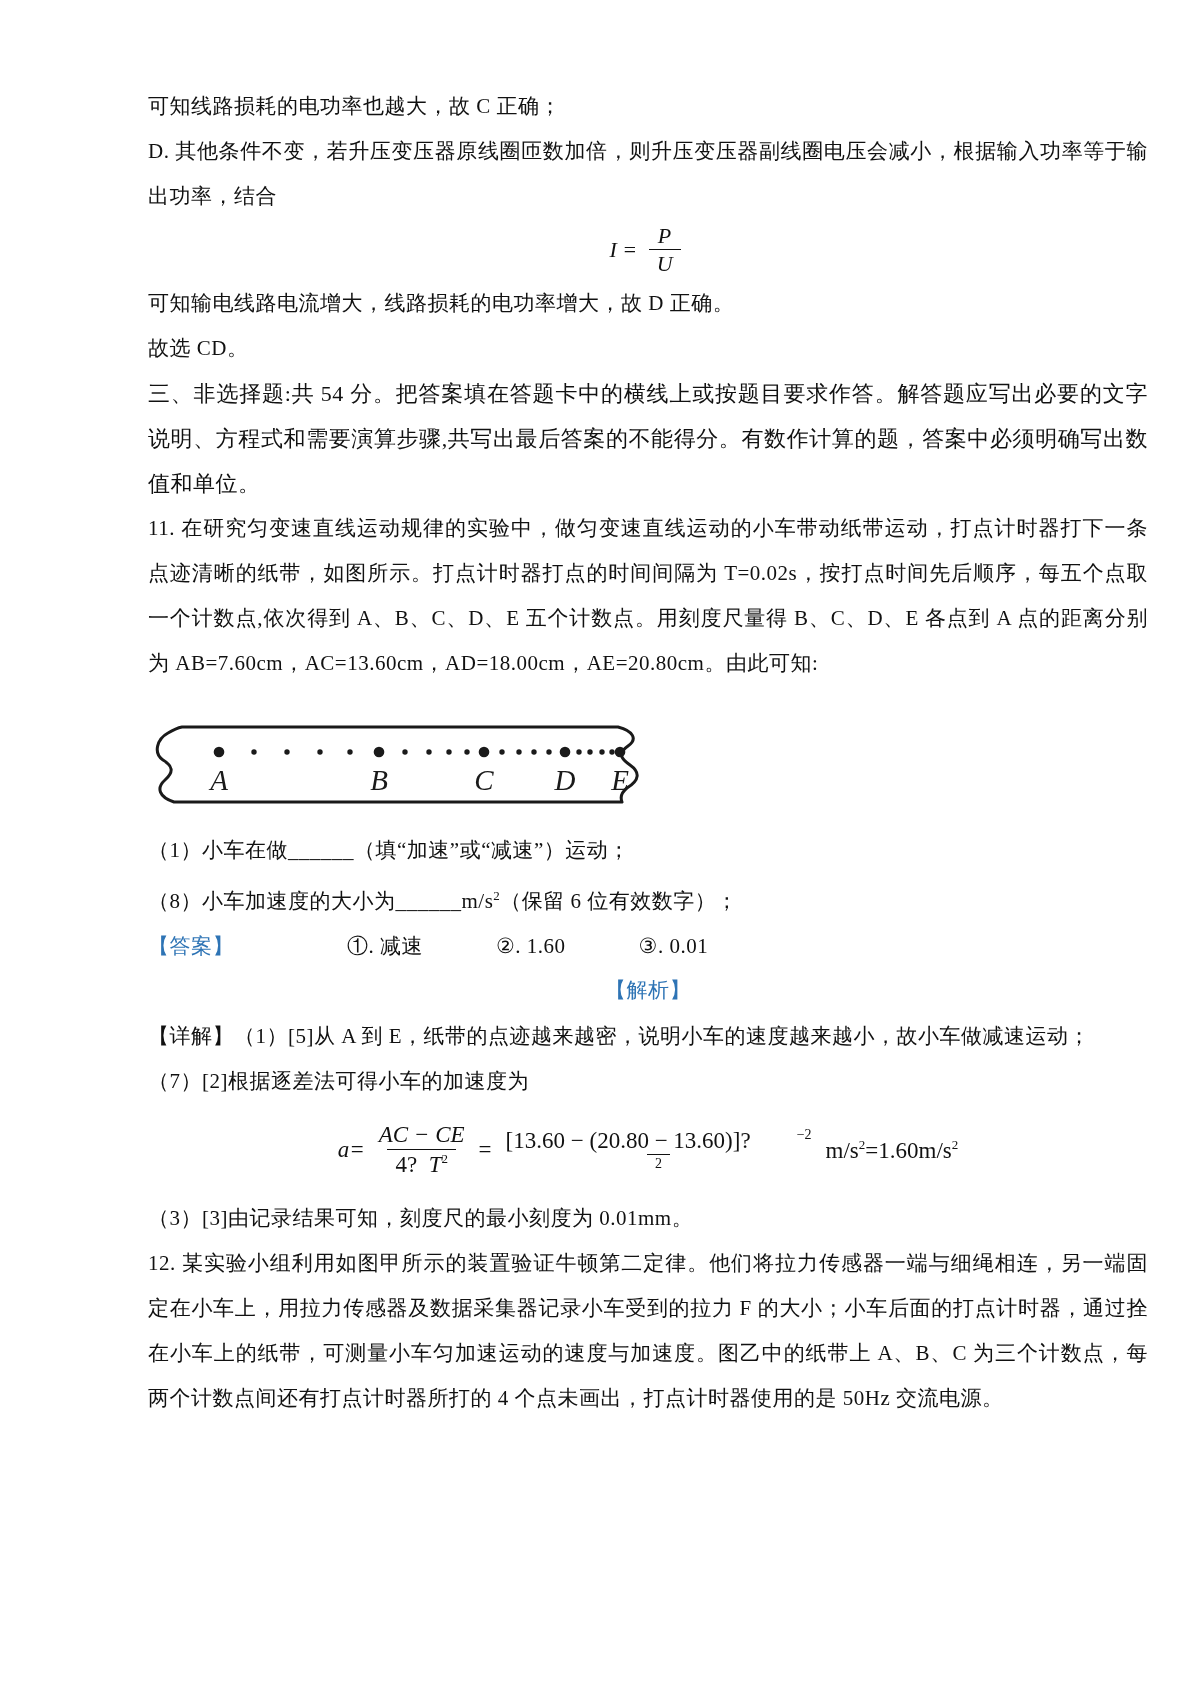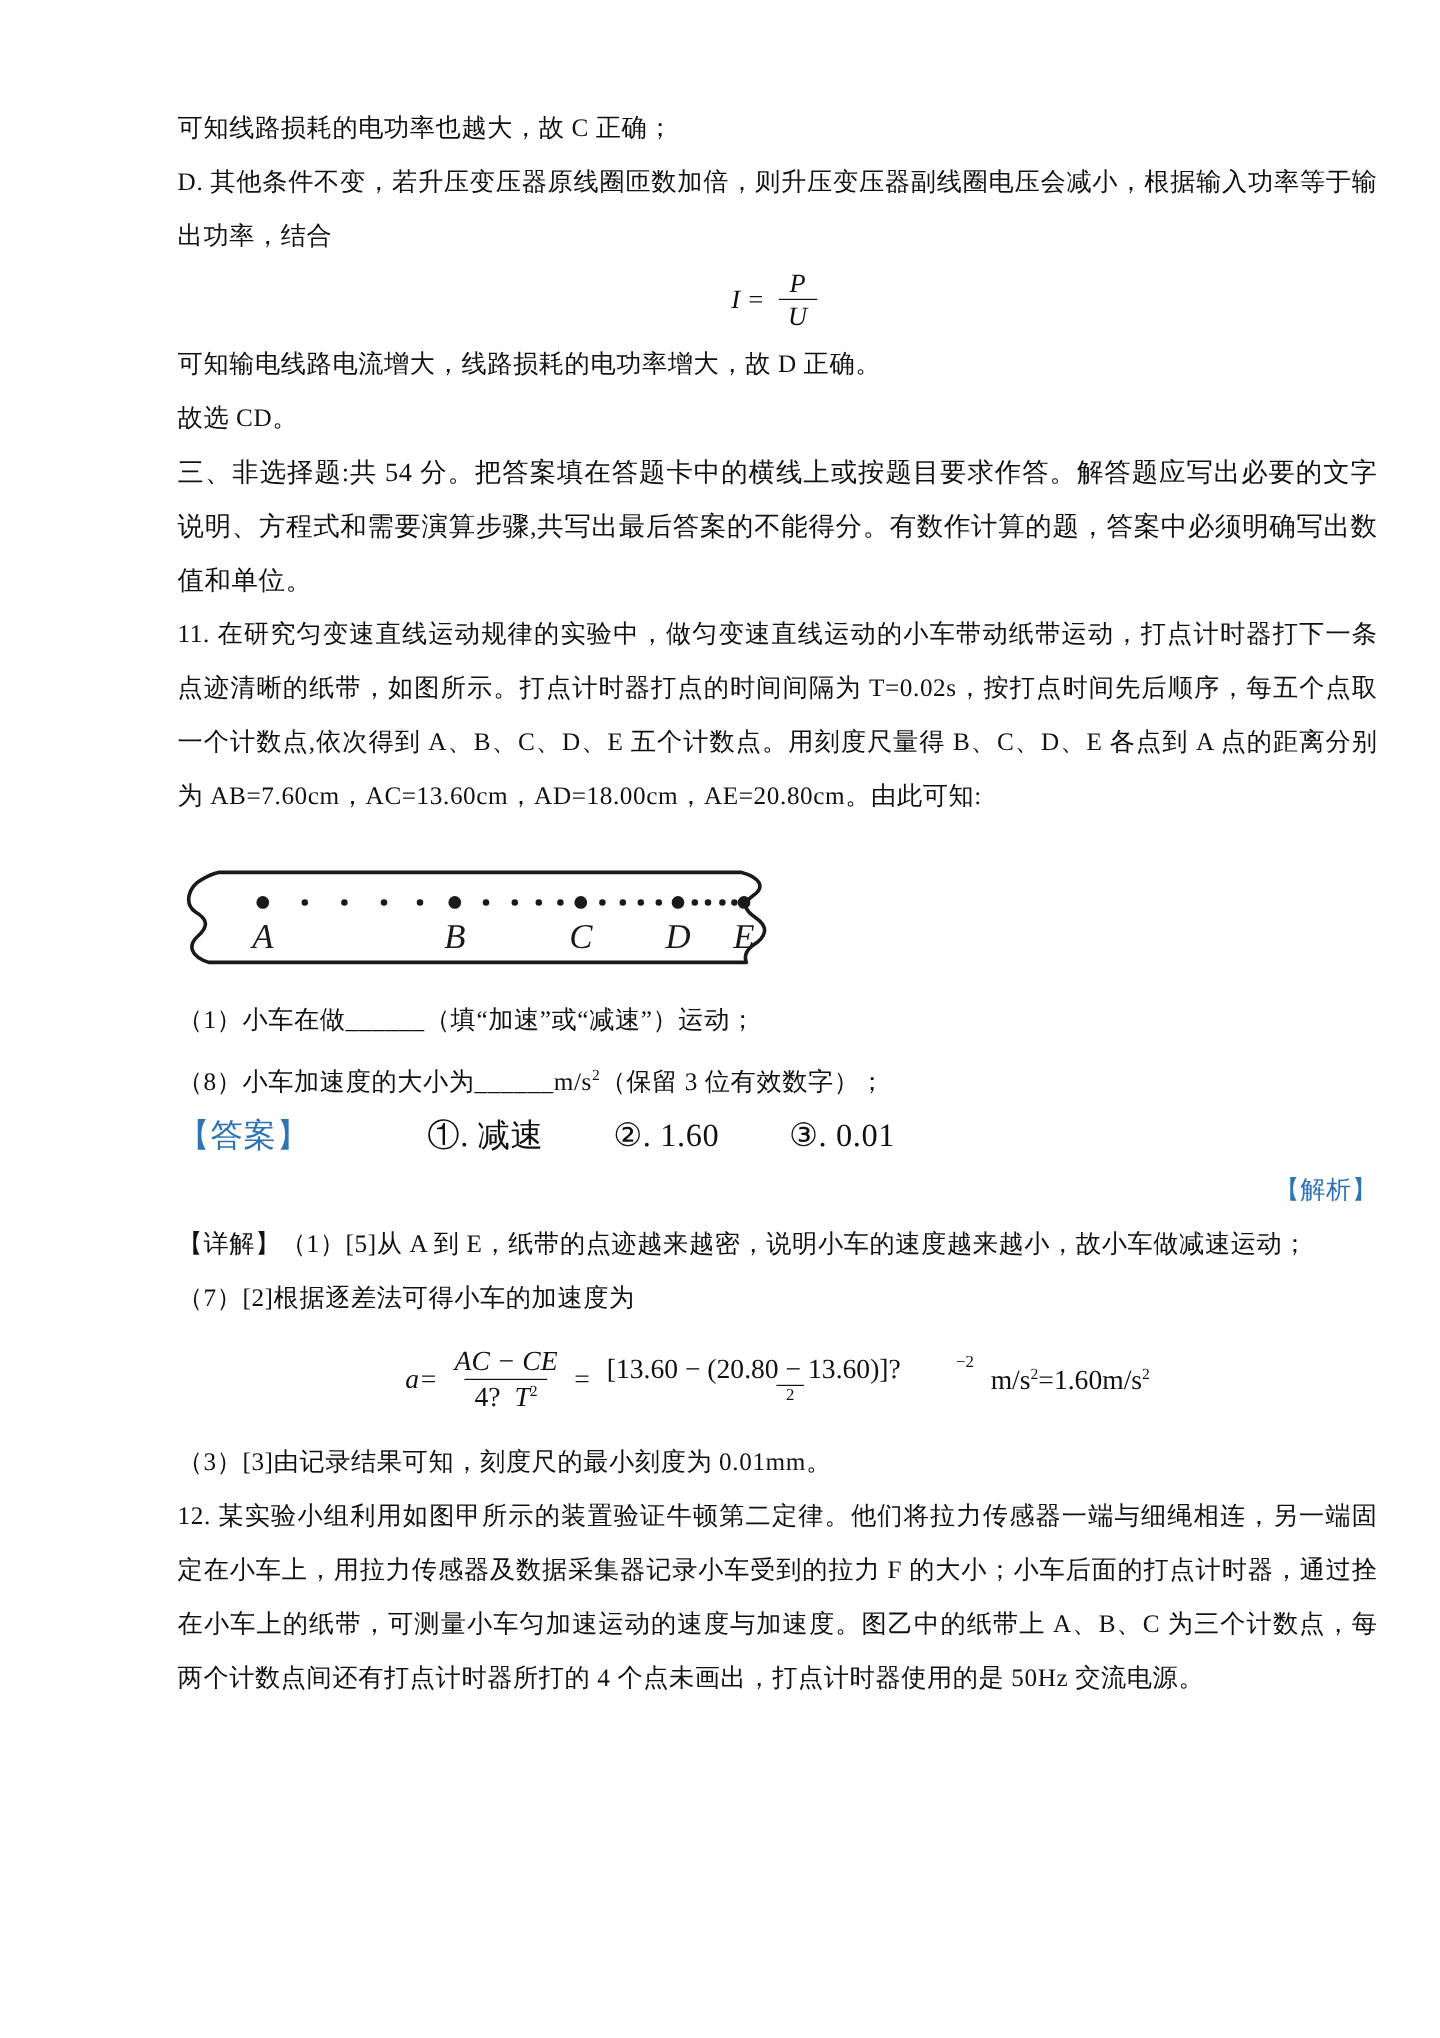--- a/index.html
+++ b/index.html
@@ -10,21 +10,21 @@
     position:relative;
   }
   .page{padding:84px 100px 0 100px;width:1000px;margin-left:48px;}
   p.line{
     margin:0;
     font-size:21px;
     line-height:45px;
     text-align:justify;
     letter-spacing:0.5px;
   }
-  p.tight{text-align:right;}
+  p.tight{text-align:center;font-family:Liberation Mono, monospace;}
   .heading{
     font-weight:normal;
     font-size:22px;
     line-height:45px;
     margin:0;
     text-align:justify;
     letter-spacing:0.5px;
   }
   .blue{color:#2e74b5;}
   sup.sp{font-size:13px;font-style:normal;}
@@ -45,21 +45,21 @@
     font-size:23px;
   }
   .formula-big .den-small{font-size:14px;}
   .formula-big sup.hi{font-size:14px;font-style:normal;margin-left:46px;}
   .nowrap{white-space:pre;}
   
   .figure-wrap{margin:36px 0 20px 4px;width:510px;height:86px;}
   .figure-wrap svg{display:block;}
   .tape-label{font-style:italic;font-size:29px;fill:#1a1a1a;}
   
-  .answer-row{display:flex;align-items:center;font-size:27px;line-height:45px;letter-spacing:0.5px;}
+  .answer-row{display:flex;align-items:center;font-size:21px;line-height:45px;letter-spacing:0.5px;gap:15px;}
   .answer-row .lbl{margin-right:98px;}
   .answer-row .ans-item{margin-right:58px;}
 </style>
 </head>
 <body>
 
 <div class="page">
 
   <p class="line">可知线路损耗的电功率也越大，故 C 正确；</p>
 
@@ -122,21 +122,21 @@
           <text x="227" y="68" text-anchor="middle" class="tape-label">B</text>
           <text x="332" y="68" text-anchor="middle" class="tape-label">C</text>
           <text x="413" y="68" text-anchor="middle" class="tape-label">D</text>
           <text x="468" y="68" text-anchor="middle" class="tape-label">E</text>
         </g>
     </svg>
   </div>
 
   <p class="line">（1）小车在做______（填“加速”或“减速”）运动；</p>
 
-  <p class="line"><span>（8）小车加速度的大小为______m/s</span><sup class="sp">2</sup><span>（保留 3 位有效数字）；</span></p>
+  <p class="line"><span>（8）小车加速度的大小为______m/s</span><sup class="sp">2</sup><span>（保留 6 位有效数字）；</span></p>
 
 
   <div class="answer-row">
     <span class="lbl blue">【答案】</span>
     <span class="ans-item">①. 减速</span>
     <span class="ans-item">②. 1.60</span>
     <span class="ans-item">③. 0.01</span>
   </div>
 
   <p class="line blue tight">【解析】</p>

